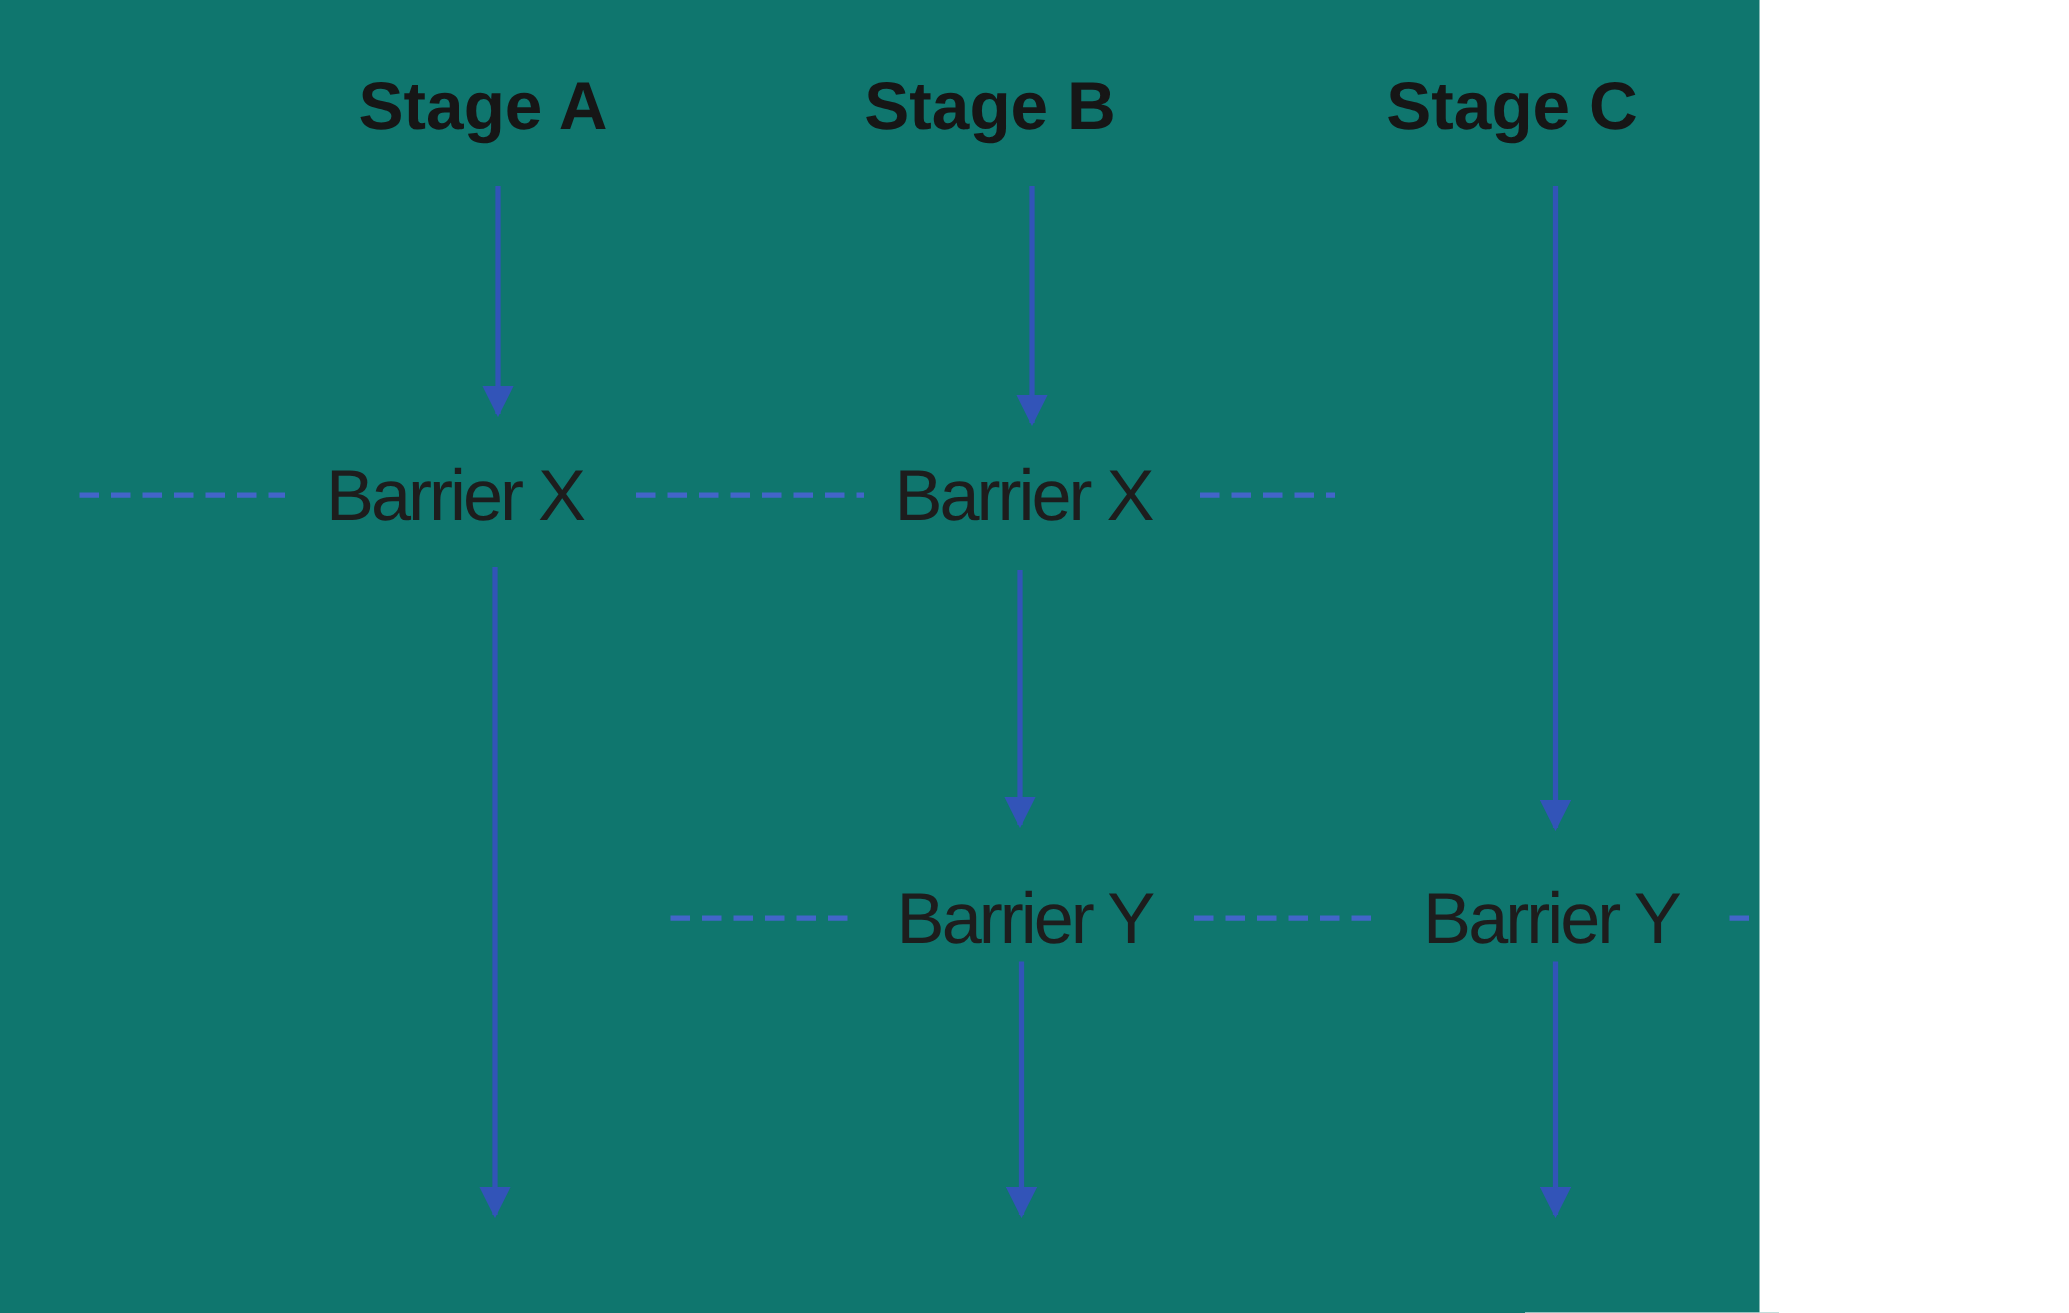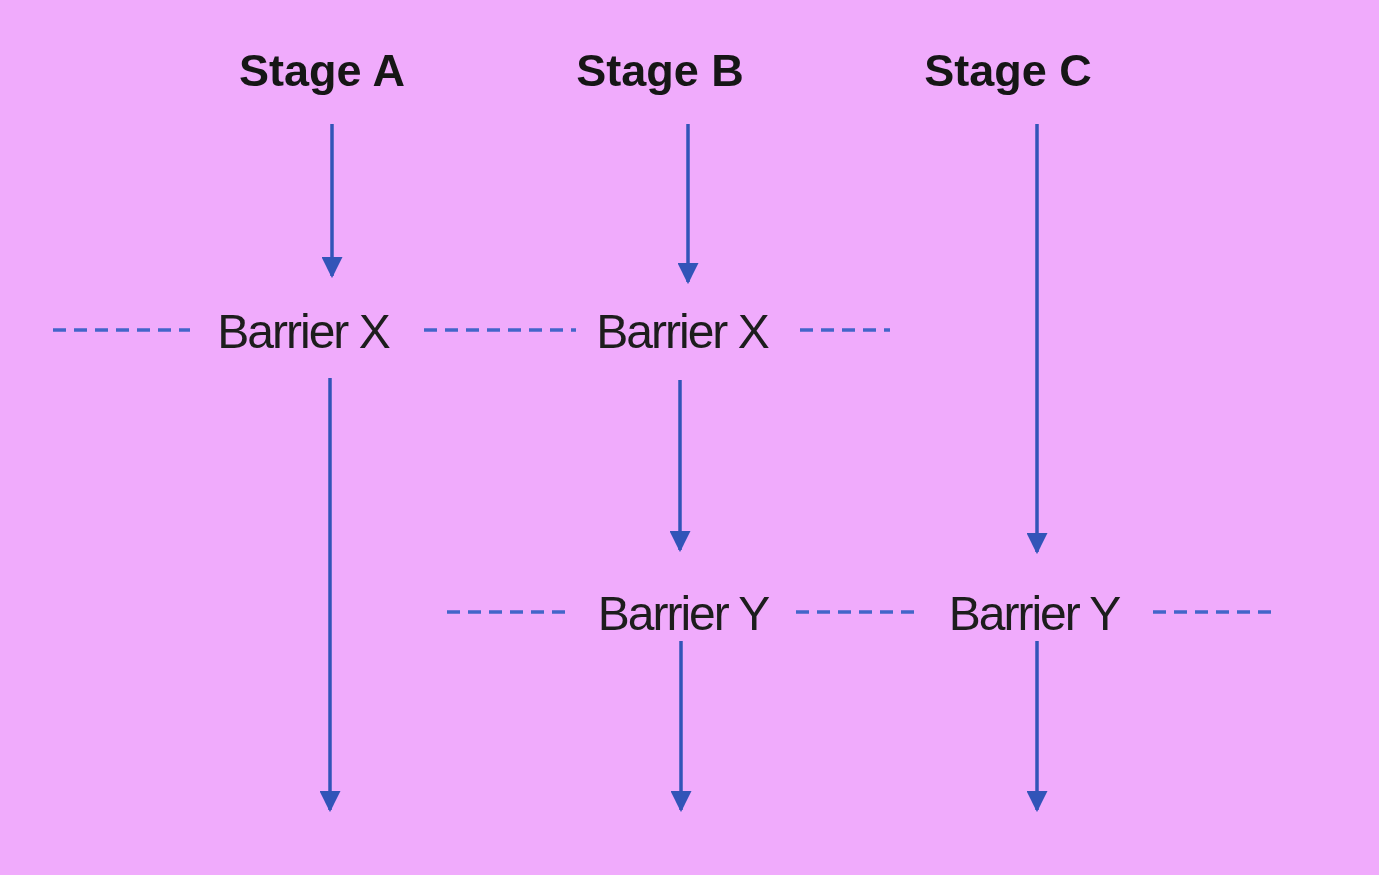--- a/index.html
+++ b/index.html
@@ -2,23 +2,23 @@
 <html><head>
 <meta charset="utf-8">
 <style>
   html, body {
     margin: 0;
     padding: 0;
     background: #ffffff;
   }
   .canvas {
     position: relative;
-    width: 1379px;
+    width: 1173px;
     height: 875px;
-    background: #f0abfc;
+    background: #0f766e;
     overflow: hidden;
     font-family: "Liberation Sans", sans-serif;
   }
   .canvas svg {
     position: absolute;
     left: 0;
     top: 0;
   }
   .label {
     position: absolute;

